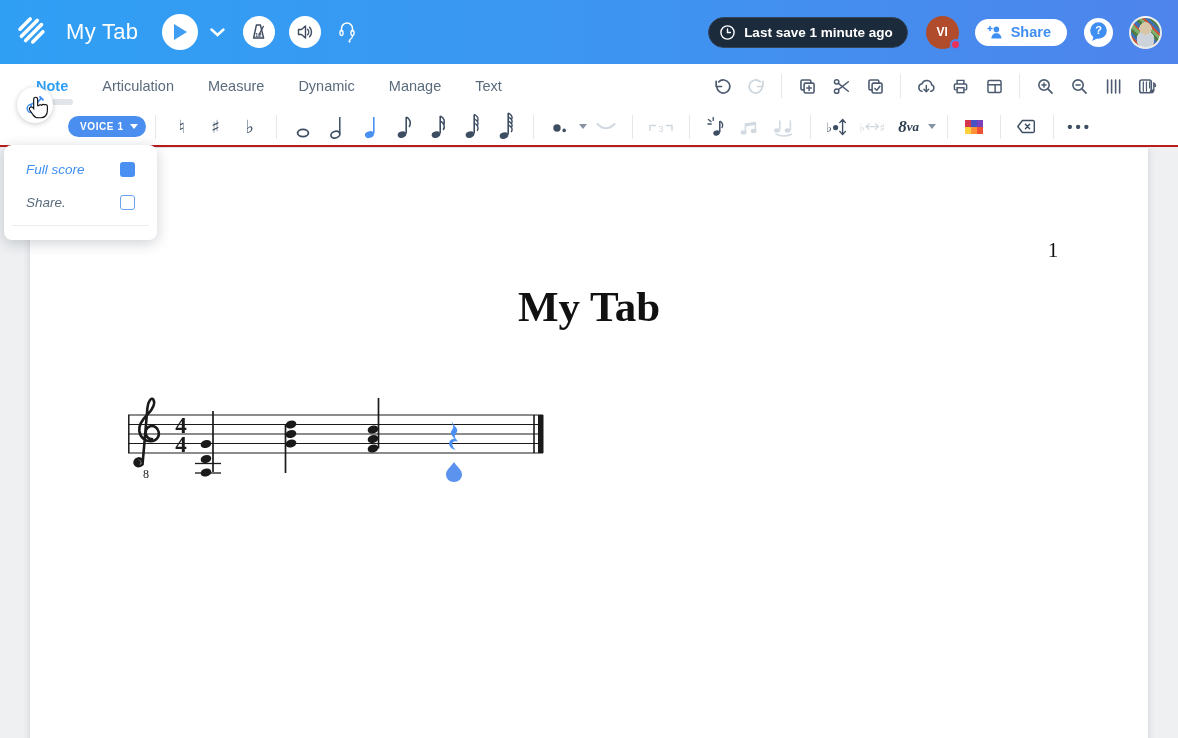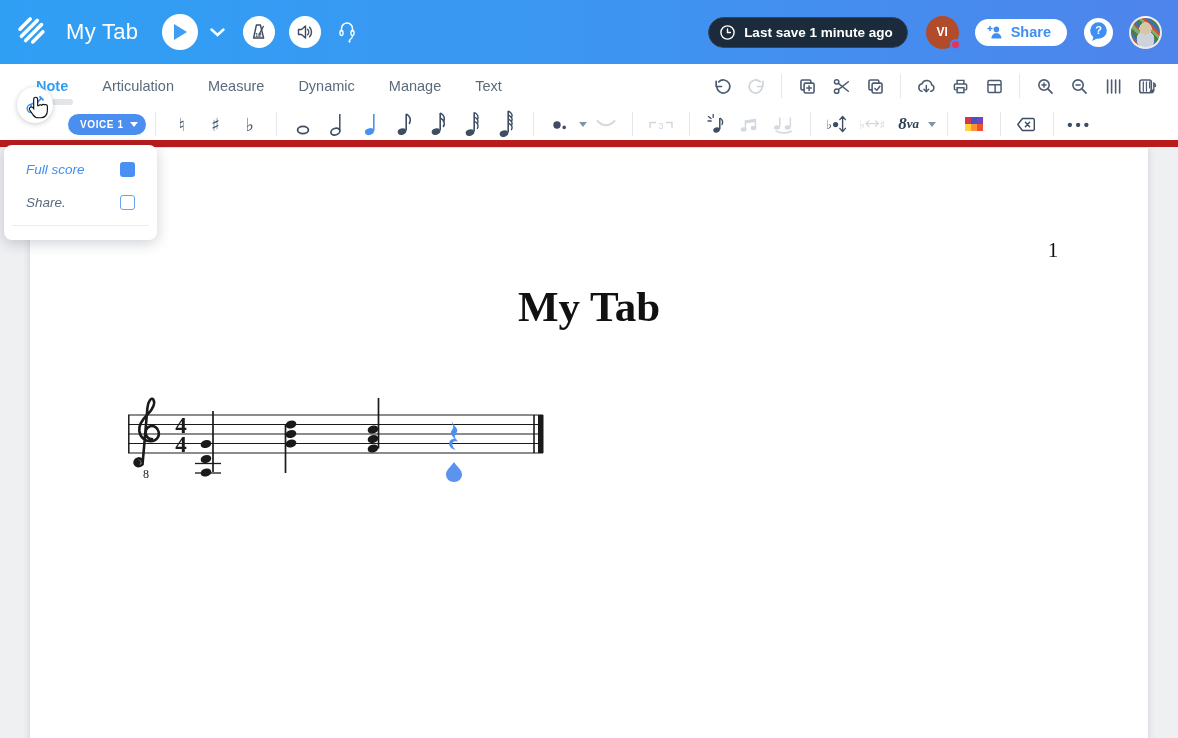--- a/index.html
+++ b/index.html
@@ -48,21 +48,21 @@
     padding:12px 0; font-weight:500; }
   .tab.active { color:#2f9ff3; font-weight:700; }
   .tab.active::after { content:""; position:absolute; left:-5px; right:-5px; bottom:1px; height:6px;
     border-radius:3px; background:#e2e6ea; }
   .tabs-icons { margin-left:auto; display:flex; align-items:center; padding-right:14px; }
   .ticon { width:34px; height:30px; display:flex; align-items:center; justify-content:center; cursor:pointer; }
   .vdiv { width:1px; height:24px; background:#e4e8ec; margin:0 8px; }
 
   
   .note-row { position:absolute; left:0; top:108px; width:100%; height:39px; background:#fff;
-    border-bottom:7px solid #b91c1c; display:flex; align-items:center; padding-left:68px; z-index:20; }
+    border-bottom:2px solid #b91c1c; display:flex; align-items:center; padding-left:68px; z-index:20; }
   .voice-pill { background:#4a8ff0; color:#fff; border-radius:11px; height:21px; padding:0 8px 0 12px;
     font-size:10px; font-weight:700; letter-spacing:.6px; display:flex; align-items:center; cursor:pointer; }
   .voice-pill .tri { width:0; height:0; border-left:4px solid transparent; border-right:4px solid transparent;
     border-top:5px solid #fff; margin-left:6px; }
   .ndiv { width:1px; height:24px; background:#e4e8ec; margin:0 9px; }
   .nbtn { min-width:26px; height:32px; display:flex; align-items:center; justify-content:center;
     cursor:pointer; margin:0 4px; }
   .acc { font-family:"DejaVu Sans", sans-serif; font-size:18px; color:#3d4e63; }
   .caret { width:0; height:0; border-left:4px solid transparent; border-right:4px solid transparent;
     border-top:5px solid #8593a3; margin:0 2px; cursor:pointer; }

